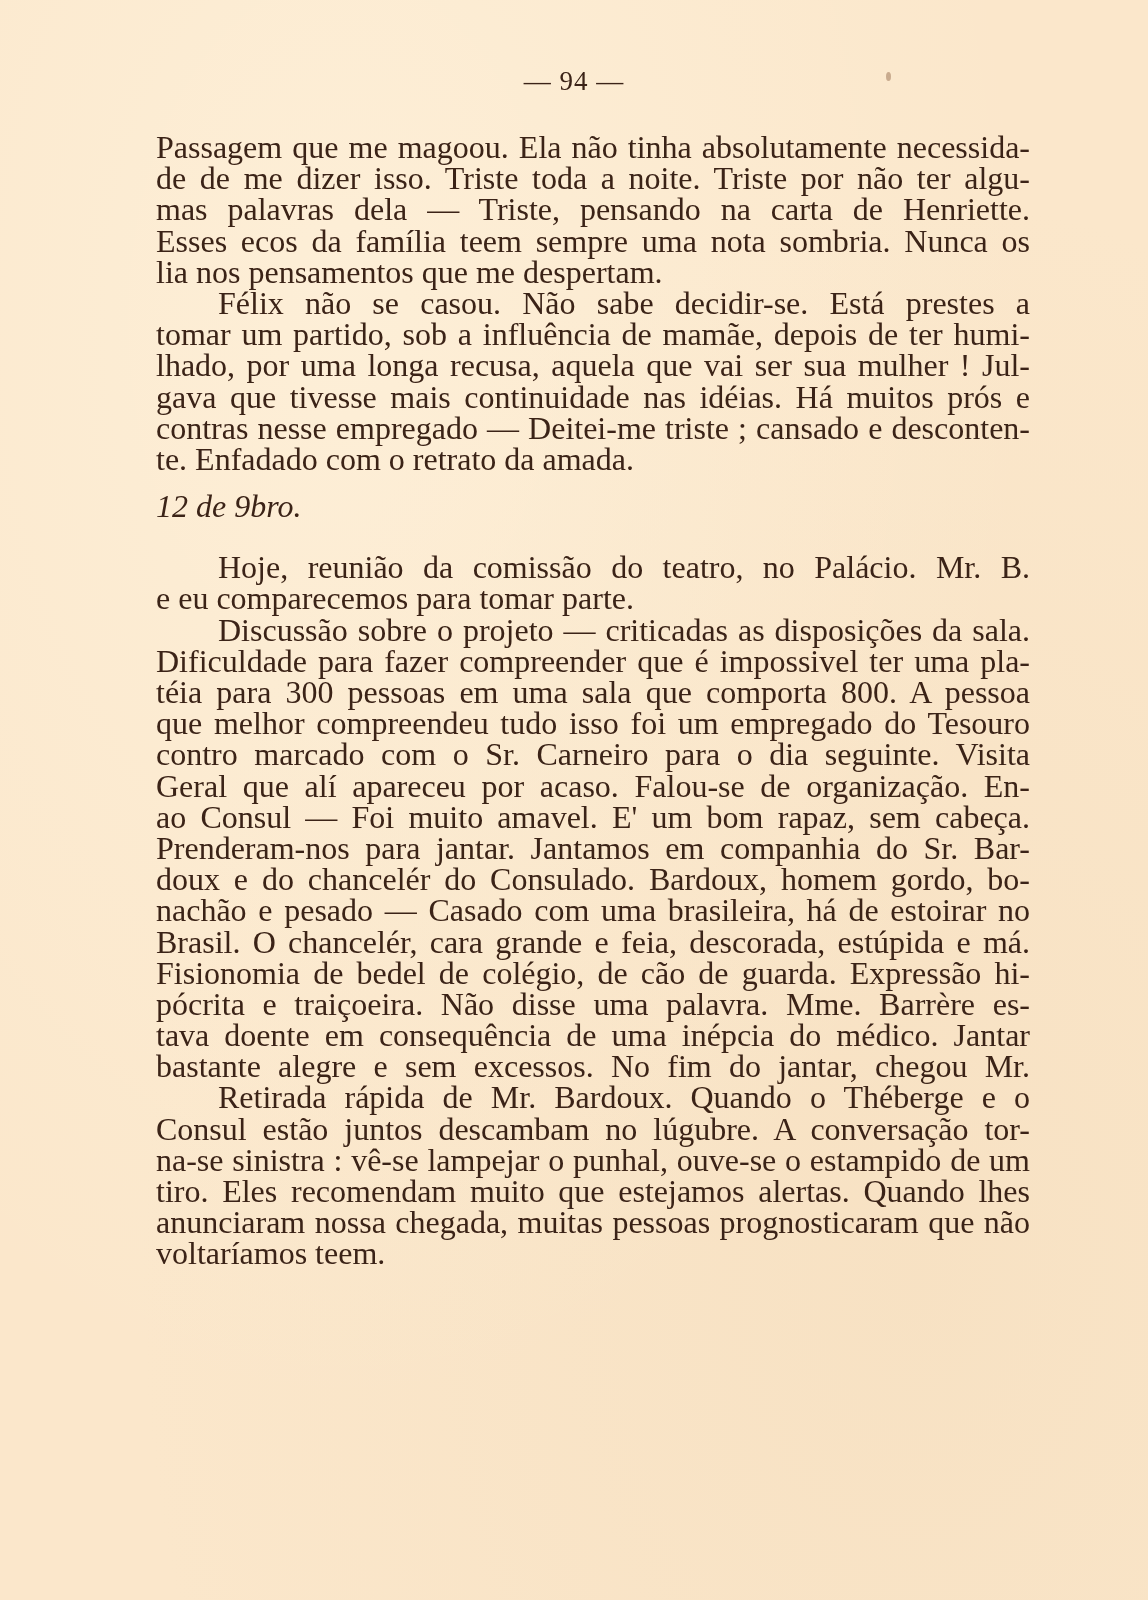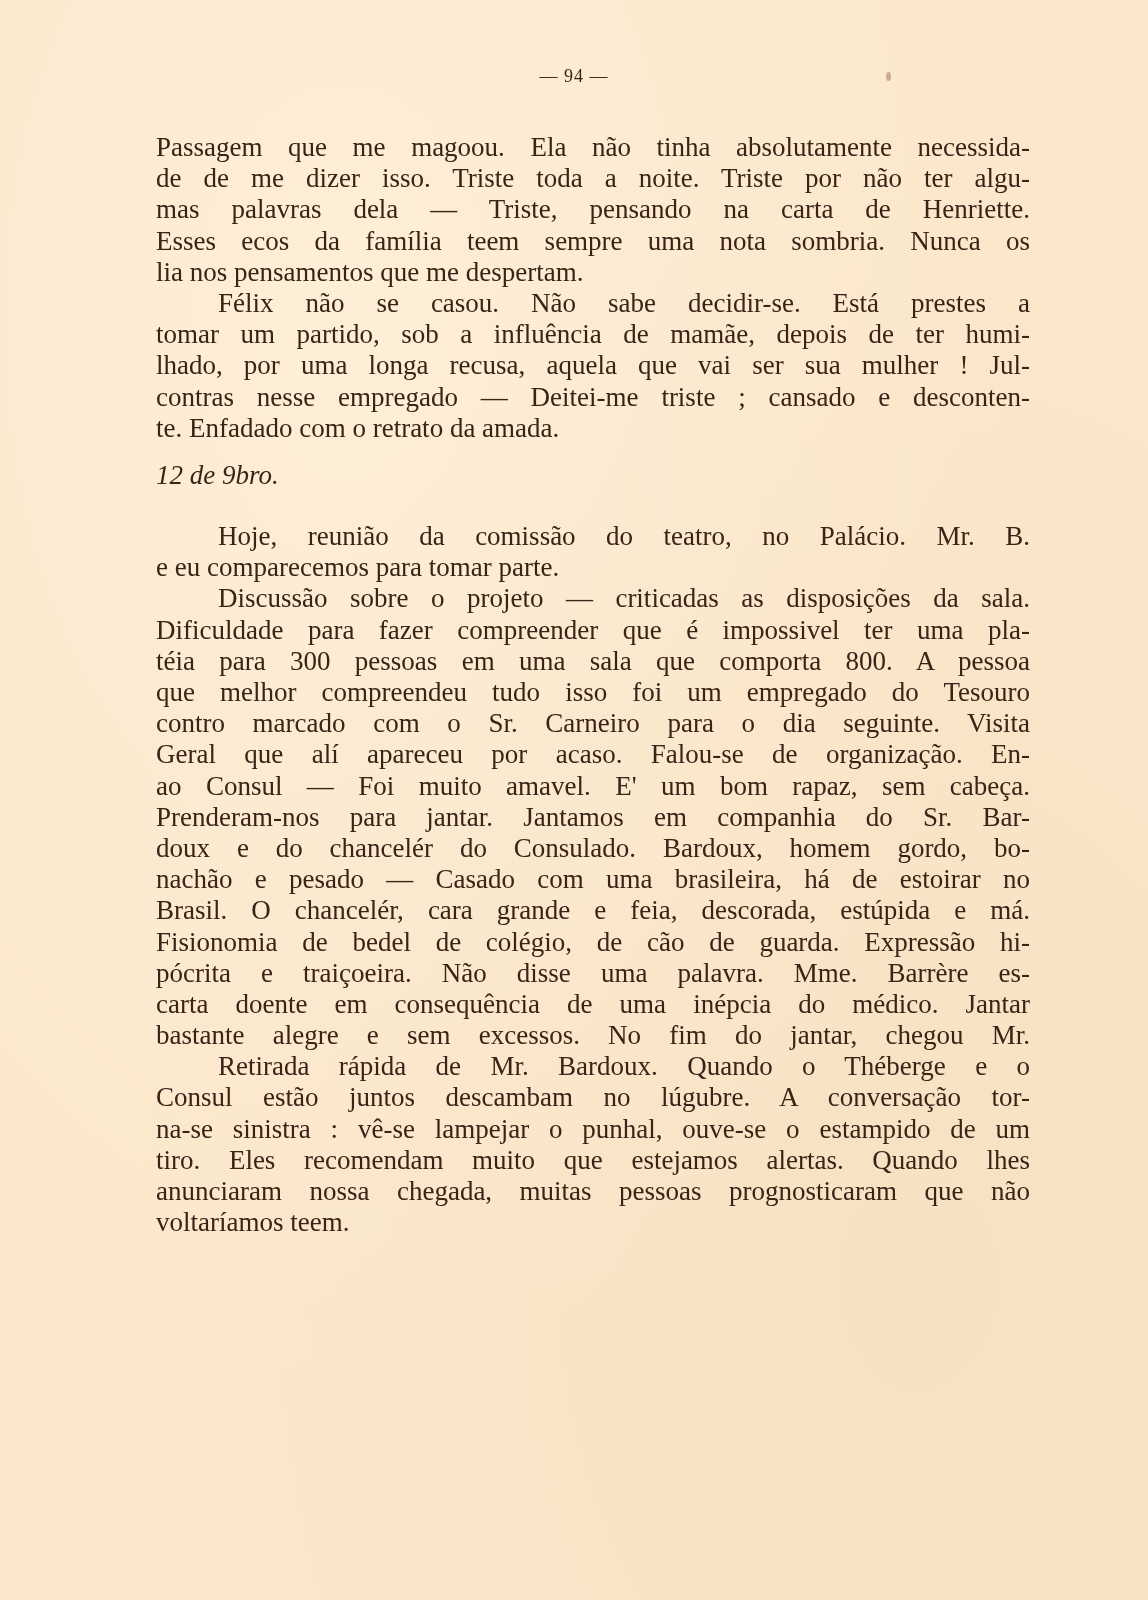--- a/index.html
+++ b/index.html
@@ -23,38 +23,38 @@
         radial-gradient(ellipse at 30% 20%, rgba(255,245,225,0.55), rgba(255,245,225,0) 60%),
         radial-gradient(ellipse at 80% 80%, rgba(240,215,180,0.35), rgba(240,215,180,0) 60%),
         #fbe7cb;
     }
     .folio {
       position: absolute;
       top: 66px;
       left: 0;
       width: 1148px;
       text-align: center;
-      font-size: 18px;
+      font-size: 27px;
       letter-spacing: 1px;
     }
     .folio-dot {
       position: absolute;
       left: 886px;
       top: 72px;
       width: 5px;
       height: 9px;
       border-radius: 50%;
       background: #c9ab8e;
     }
     .text-block {
       position: absolute;
       left: 156px;
       top: 132px;
       width: 874px;
-      font-size: 27px;
+      font-size: 32px;
       line-height: 31.2px;
     }
     .line {
       display: block;
       white-space: nowrap;
       text-align: justify;
       text-align-last: justify;
       height: 31.2px;
     }
     .line.last {
@@ -85,20 +85,21 @@
             <span class="line">Passagem que me magoou.  Ela não tinha absolutamente necessida-</span>
             <span class="line">de de me dizer isso.   Triste toda a noite.   Triste por não ter algu-</span>
             <span class="line">mas palavras dela — Triste, pensando na carta de Henriette.</span>
             <span class="line">Esses ecos da família teem sempre uma nota sombria.  Nunca os</span>
             <span class="line last">lia nos pensamentos que me despertam.</span>
           </div>
           <div>
             <span class="line indent">Félix não se casou.  Não sabe decidir-se.  Está prestes a</span>
             <span class="line">tomar um partido, sob a influência de mamãe, depois de ter humi-</span>
             <span class="line">lhado, por uma longa recusa, aquela que vai ser sua mulher !  Jul-</span>
+            <span class="line">gava que tivesse mais continuidade nas idéias.  Há muitos prós e</span>
             <span class="line">contras nesse empregado — Deitei-me triste ;  cansado e desconten-</span>
             <span class="line last">te.   Enfadado com o retrato da amada.</span>
           </div>
         </div>
         <div>
           <div class="date-heading">12 de 9bro.</div>
           <div>
             <span class="line indent">Hoje, reunião da comissão do teatro, no Palácio.  Mr. B.</span>
             <span class="line last">e eu comparecemos para tomar parte.</span>
           </div>
@@ -109,21 +110,21 @@
             <span class="line">que melhor compreendeu tudo isso foi um empregado do Tesouro</span>
             <span class="line">contro marcado com o Sr. Carneiro para o dia seguinte.  Visita</span>
             <span class="line">Geral que alí apareceu por acaso.   Falou-se de organização.   En-</span>
             <span class="line">ao Consul — Foi muito amavel.  E' um bom rapaz, sem cabeça.</span>
             <span class="line">Prenderam-nos para jantar.  Jantamos em companhia do Sr. Bar-</span>
             <span class="line">doux e do chancelér do Consulado.  Bardoux, homem gordo, bo-</span>
             <span class="line">nachão e pesado — Casado com uma brasileira, há de estoirar no</span>
             <span class="line">Brasil.   O chancelér, cara grande e feia, descorada, estúpida e má.</span>
             <span class="line">Fisionomia de bedel de colégio, de cão de guarda.  Expressão hi-</span>
             <span class="line">pócrita e traiçoeira.   Não disse uma palavra.   Mme. Barrère es-</span>
-            <span class="line">carta doente em consequência de uma inépcia do médico.   Jantar</span>
+            <span class="line">tava doente em consequência de uma inépcia do médico.   Jantar</span>
             <span class="line">bastante alegre e sem excessos.  No fim do jantar, chegou Mr.</span>
           </div>
           <div>
             <span class="line indent">Retirada rápida de Mr. Bardoux.  Quando o Théberge e o</span>
             <span class="line">Consul estão juntos descambam no lúgubre.   A conversação tor-</span>
             <span class="line">na-se sinistra :  vê-se lampejar o punhal, ouve-se o estampido de um</span>
             <span class="line">tiro.   Eles recomendam muito que estejamos alertas.  Quando lhes</span>
             <span class="line">anunciaram nossa chegada, muitas pessoas prognosticaram que não</span>
             <span class="line last">voltaríamos teem.</span>
           </div>

